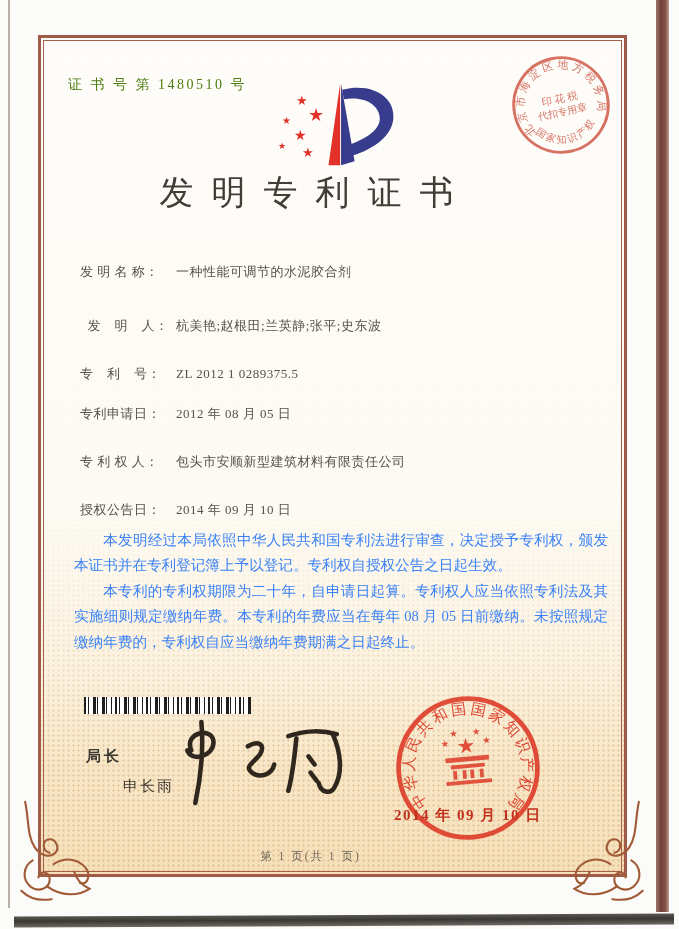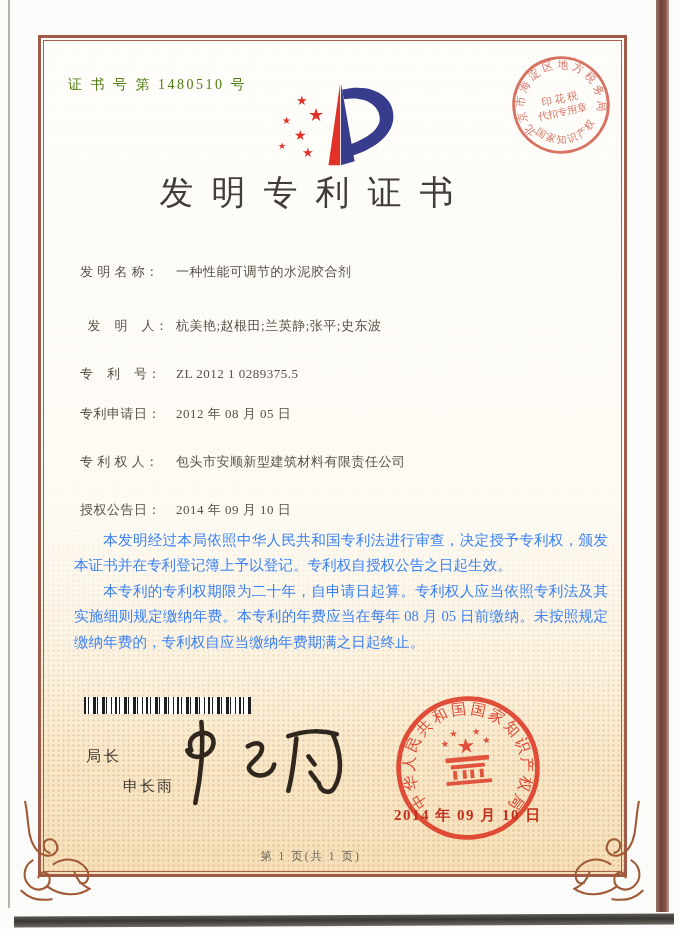--- a/index.html
+++ b/index.html
@@ -60,21 +60,21 @@
   
   .barcode {
     position:absolute; left:84px; top:697px; width:167px; height:17px;
     background:repeating-linear-gradient(90deg,
       #1e1e1e 0 2px,#fff 2px 4px,#1e1e1e 4px 5px,#fff 5px 9px,
       #1e1e1e 9px 12px,#fff 12px 13px,#1e1e1e 13px 14px,#fff 14px 18px,
       #1e1e1e 18px 21px,#fff 21px 22px,#1e1e1e 22px 23px,#fff 23px 27px,
       #1e1e1e 27px 28px,#fff 28px 31px);
   }
   
-  .director-title { position:absolute; left:86px; top:747px; font-size:15px; letter-spacing:3px; color:#3d3932; }
+  .director-title { position:absolute; left:86px; top:747px; font-size:15px; letter-spacing:3px; color:#3d3932;font-weight:bold; }
   .director-name  { position:absolute; left:86px; top:777px; font-size:15px; letter-spacing:2px; color:#3d3932;margin-left:37px; }
   .signature { position:absolute; left:163px; top:716px; width:192px; height:96px; }
   .signature svg { width:100%; height:100%; }
   
   .seal { position:absolute; left:392px; top:692px; width:152px; height:152px; transform:rotate(-5deg); }
   .seal svg { width:100%; height:100%; }
   .seal-date {
     position:absolute; left:394px; top:806px; z-index:5;
     font-size:15px; letter-spacing:1.5px; color:#c2301c; font-weight:600;
   }

